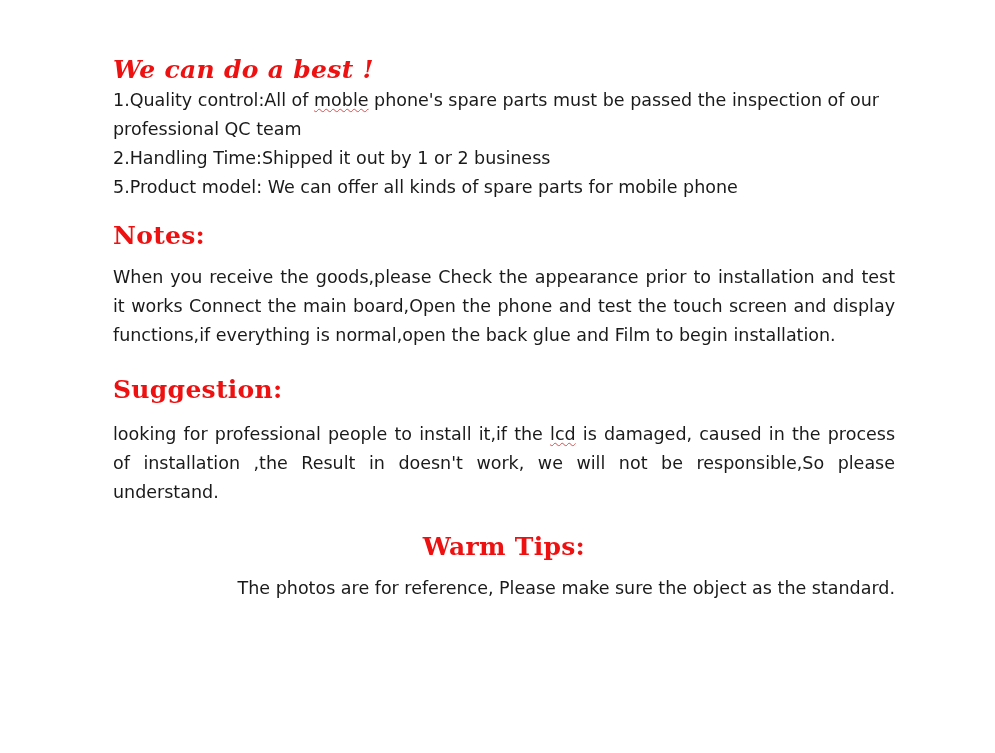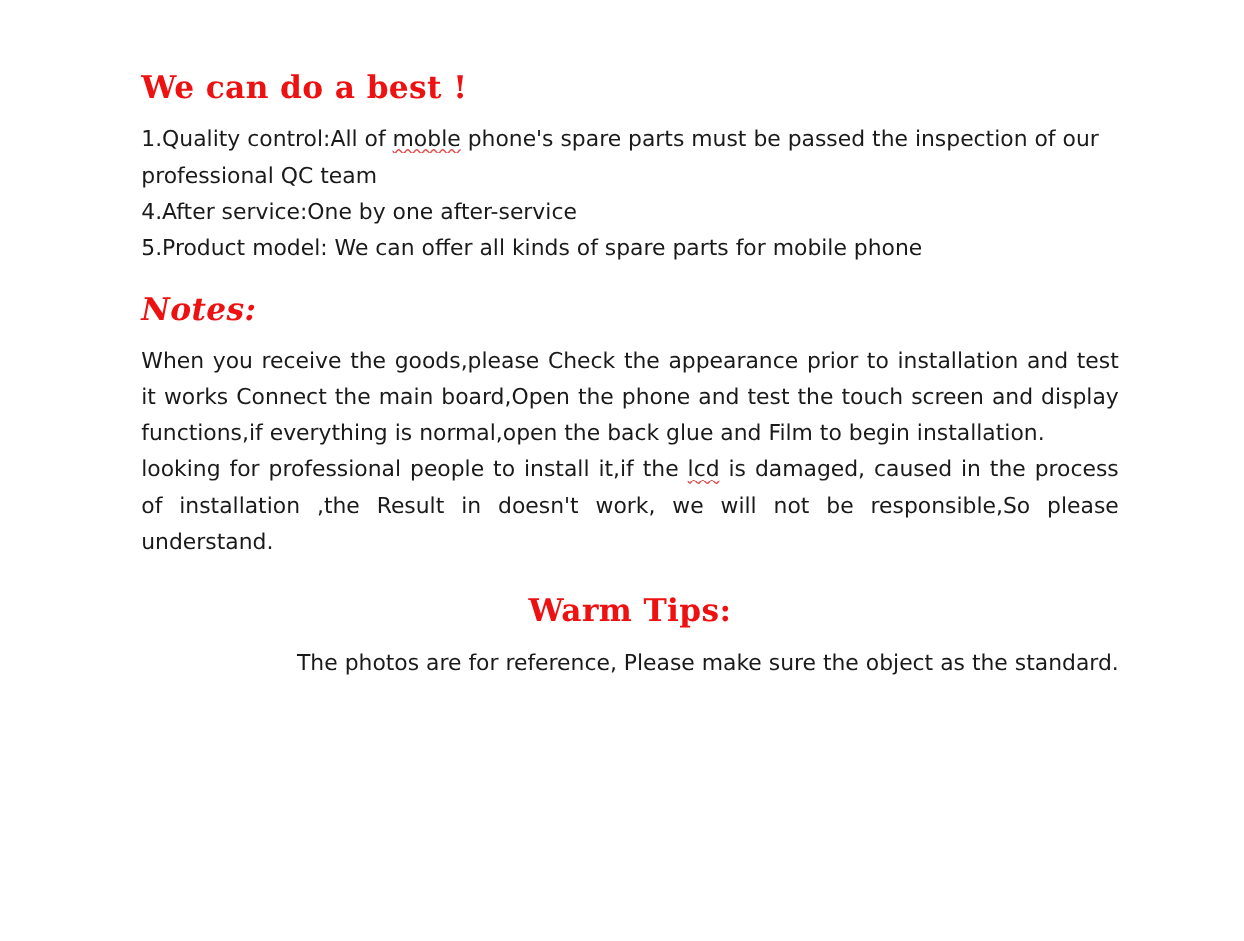--- a/index.html
+++ b/index.html
@@ -25,26 +25,26 @@
     font-family: "DejaVu Serif", serif;
     font-weight: bold;
     font-size: 25px;
     line-height: 1.1;
     margin: 0;
     padding: 0;
     letter-spacing: 0.3px;
   }
   .heading.first {
     margin-top: 12px;
-    margin-bottom: 14px;
+    margin-bottom: 2px;
+    font-style: italic;
   }
   .heading.notes {
     margin-top: 20px;
     margin-bottom: 14px;
-    font-style: italic;
   }
   .heading.suggestion {
     margin-top: 26px;
     margin-bottom: 16px;
   }
   .heading.tips {
     margin-top: 26px;
     margin-bottom: 14px;
     text-align: center;
   }
@@ -76,28 +76,29 @@
 </style>
 </head>
 <body>
 
 <div class="page">
 
   <h1 class="heading first">We can do a best !</h1>
 
   <div class="body-text list-block">
     <div class="line">1.Quality control:All of <span class="spell">moble</span> phone's spare parts must be passed the inspection of our professional QC team</div>
-    <div class="line">4.After service:One by one after-service</div>
+    <div class="line">2.Handling Time:Shipped it out by 1 or 2 business</div>
     <div class="line">5.Product model: We can offer all kinds of spare parts for mobile phone</div>
   </div>
 
   <h1 class="heading notes">Notes:</h1>
 
   <p class="body-text justified">When you receive the goods,please Check the appearance prior to installation and test it works Connect the main board,Open the phone and test the touch screen and display functions,if everything is normal,open the back glue and Film to begin installation.</p>
 
+  <h1 class="heading suggestion">Suggestion:</h1>
 
   <p class="body-text justified">looking for professional people to install it,if the <span class="spell">lcd</span> is damaged, caused in the process of installation ,the Result in doesn't work, we will not be responsible,So please understand.</p>
 
   <h1 class="heading tips">Warm Tips:</h1>
 
   <p class="body-text justified-last">The photos are for reference, Please make sure the object as the standard.</p>
 
 </div>
 
 </body></html>

